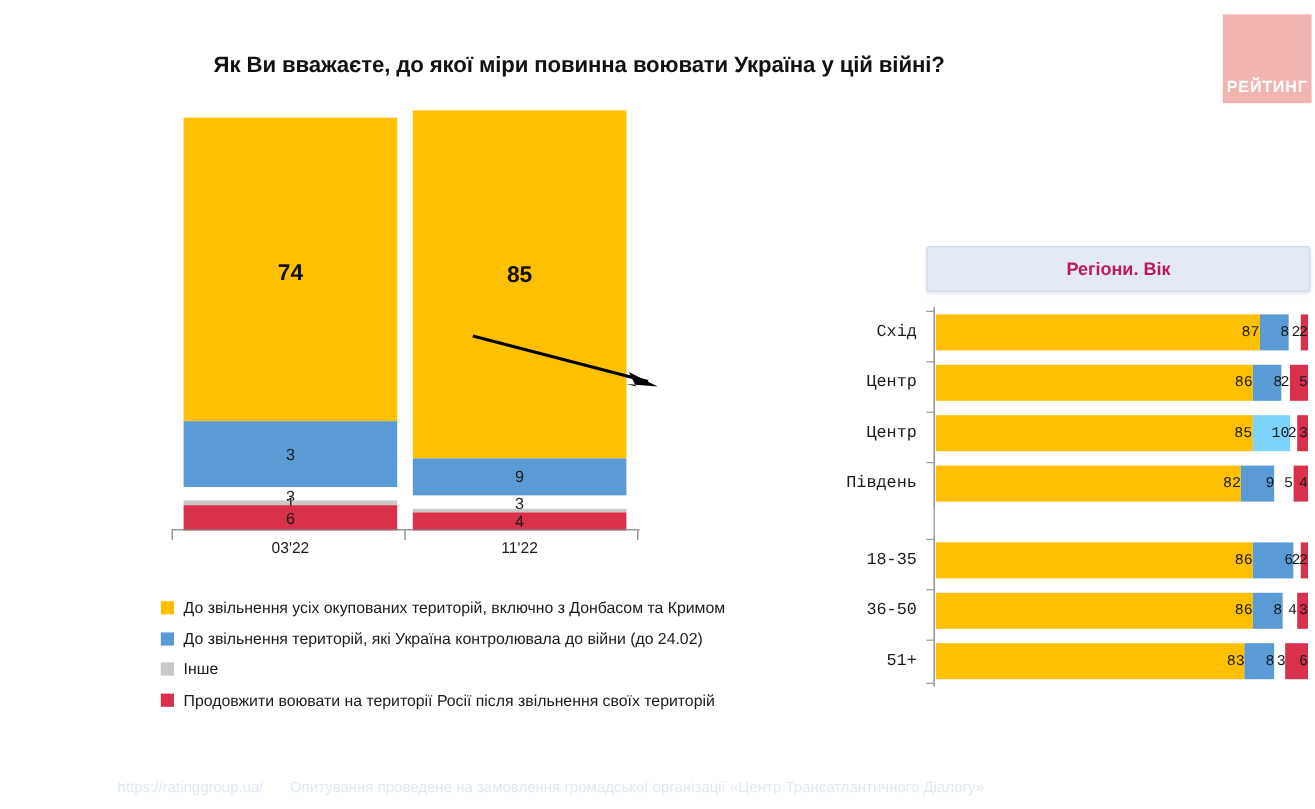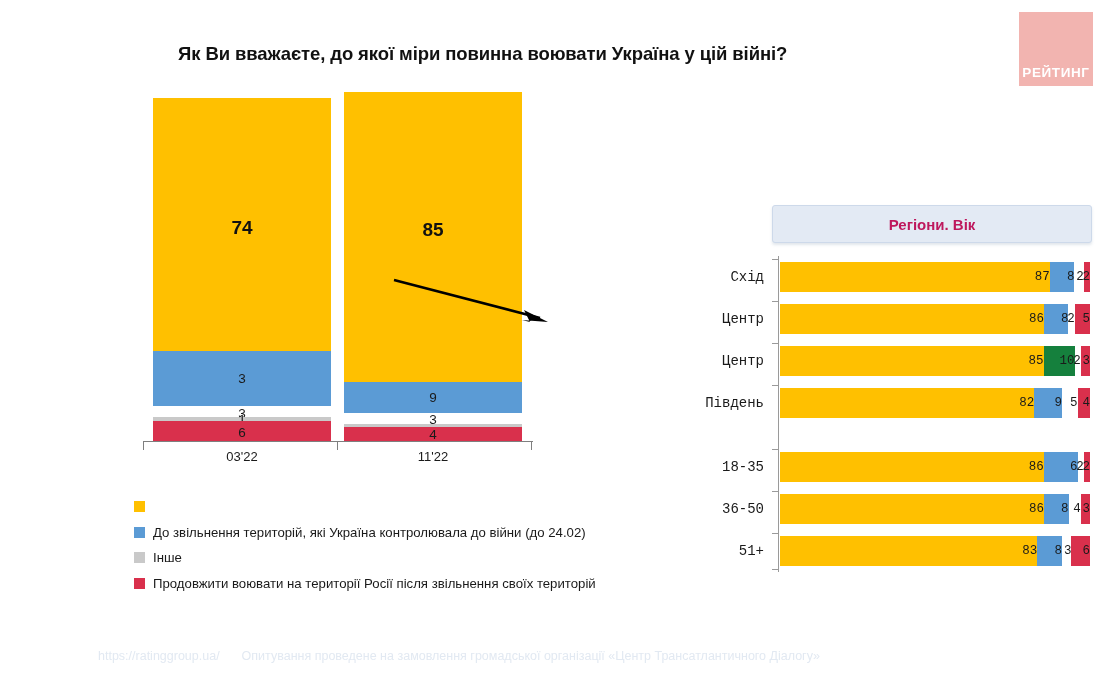--- a/index.html
+++ b/index.html
@@ -157,20 +157,21 @@
 
     <svg class="arrow" viewBox="0 0 180 60">
       <line x1="6" y1="6" x2="152" y2="44" stroke="#000" stroke-width="2.6"></line>
       <polygon points="160,48 136,36 142,48 134,46" fill="#000"></polygon>
     </svg>
   </div>
 
   <div class="legend">
     <div class="leg-row">
       <span class="leg-sw" style="background:#ffc000"></span>
+      <span class="leg-tx">До звільнення усіх окупованих територій, включно з Донбасом та Кримом</span>
     </div>
     <div class="leg-row">
       <span class="leg-sw" style="background:#5b9bd5"></span>
       <span class="leg-tx">До звільнення територій, які Україна контролювала до війни (до 24.02)</span>
     </div>
     <div class="leg-row">
       <span class="leg-sw" style="background:#c9c9c9"></span>
       <span class="leg-tx">Інше</span>
     </div>
     <div class="leg-row">
@@ -226,21 +227,21 @@
     </div>
 
     <div class="row">
       <div class="row-lab">Центр</div>
       <div class="vaxis"></div>
       <div class="vtick" style="top:3px"></div>
       <div class="row-bars">
         <div class="rseg" style="width:263.5px;background:#ffc000">
             <span>85</span>
           </div>
-        <div class="rseg" style="width:31px;background:#15803d">
+        <div class="rseg" style="width:31px;background:#7dd3fc">
             <span>10</span>
           </div>
         <div class="rseg" style="width:6.2px;background:#ffffff">
             <span>2</span>
           </div>
         <div class="rseg r-red" style="width:9.3px;background:#d9304c">
             <span>3</span>
           </div>
       </div>
     </div>

